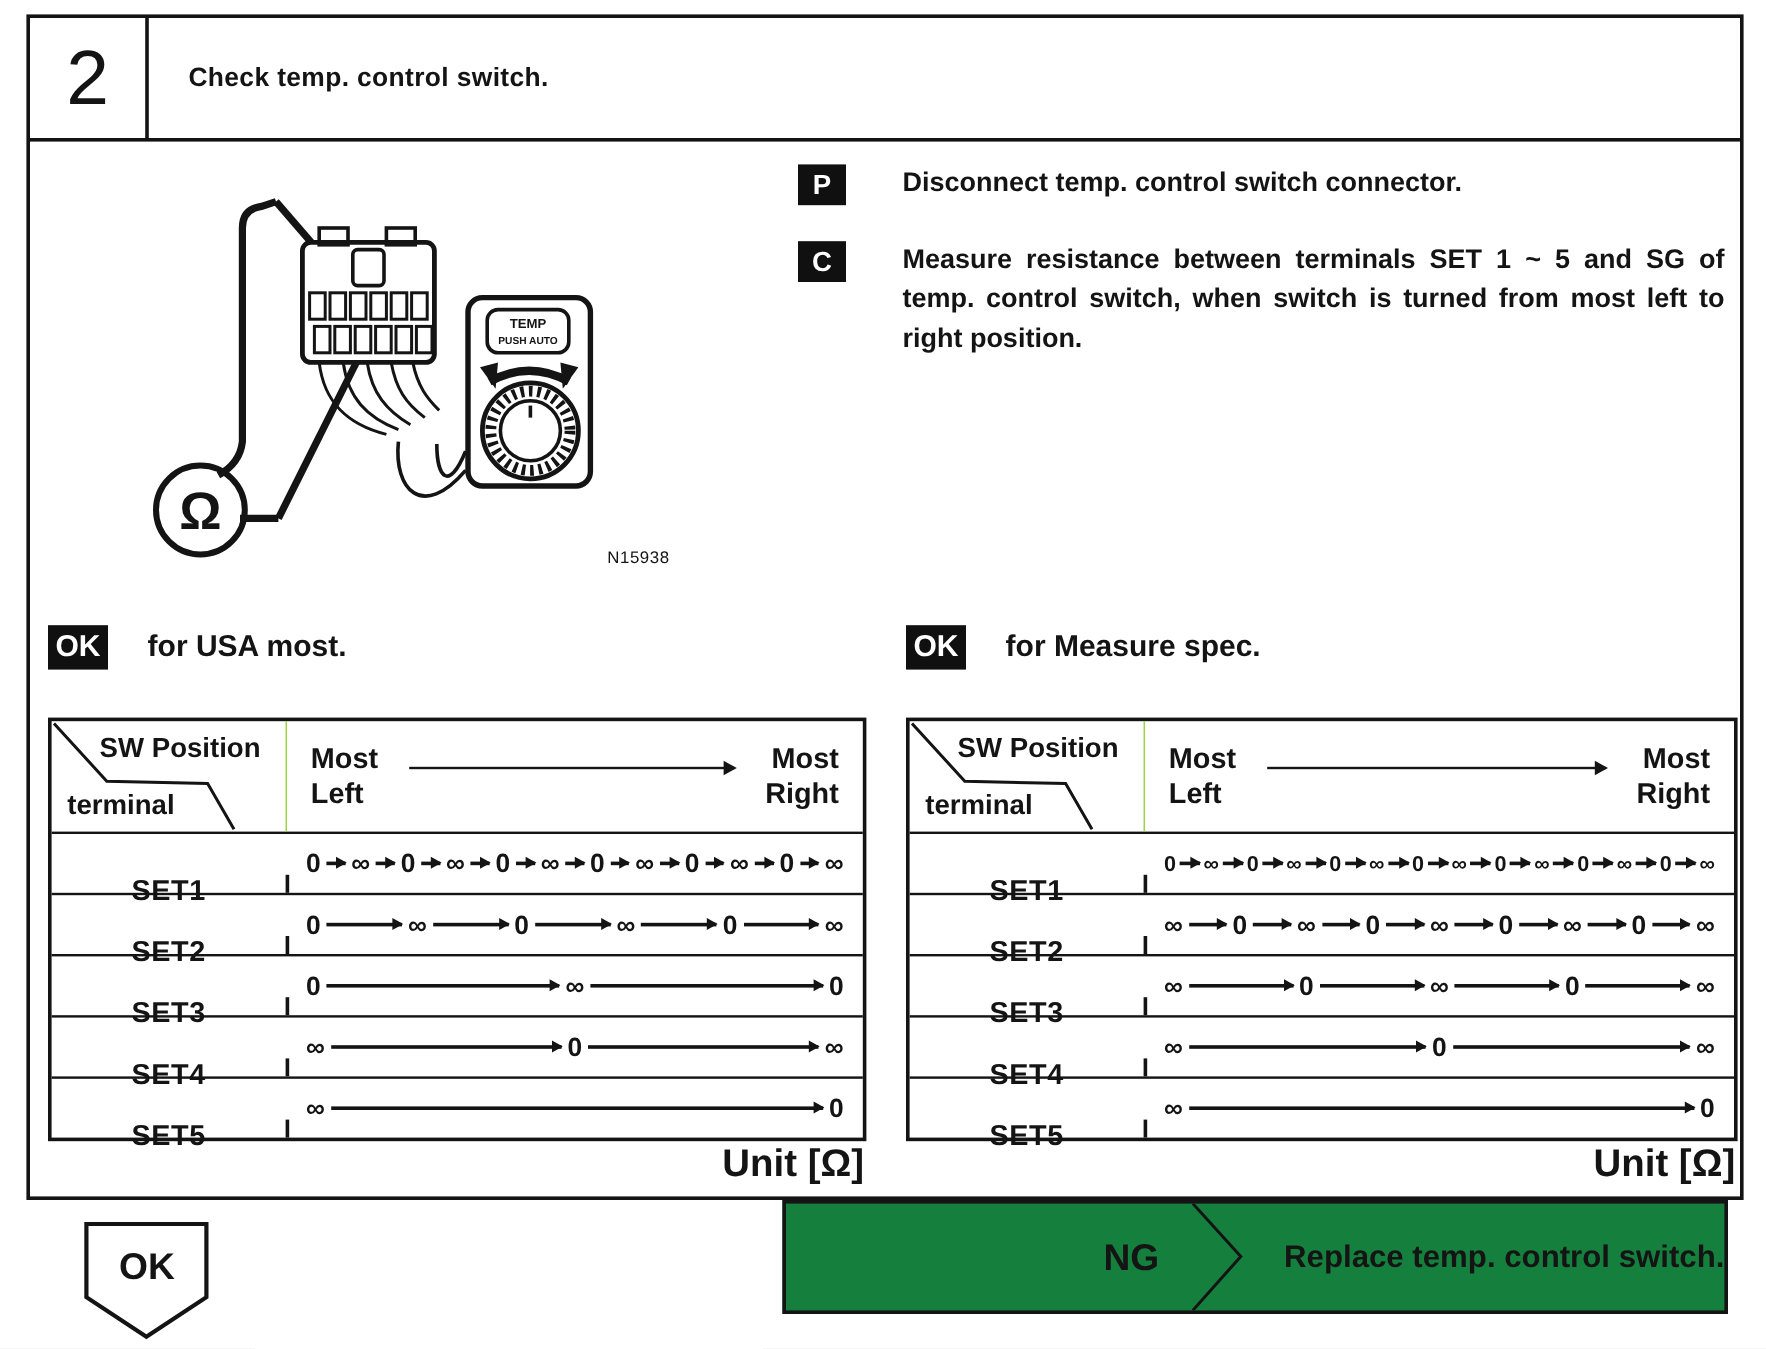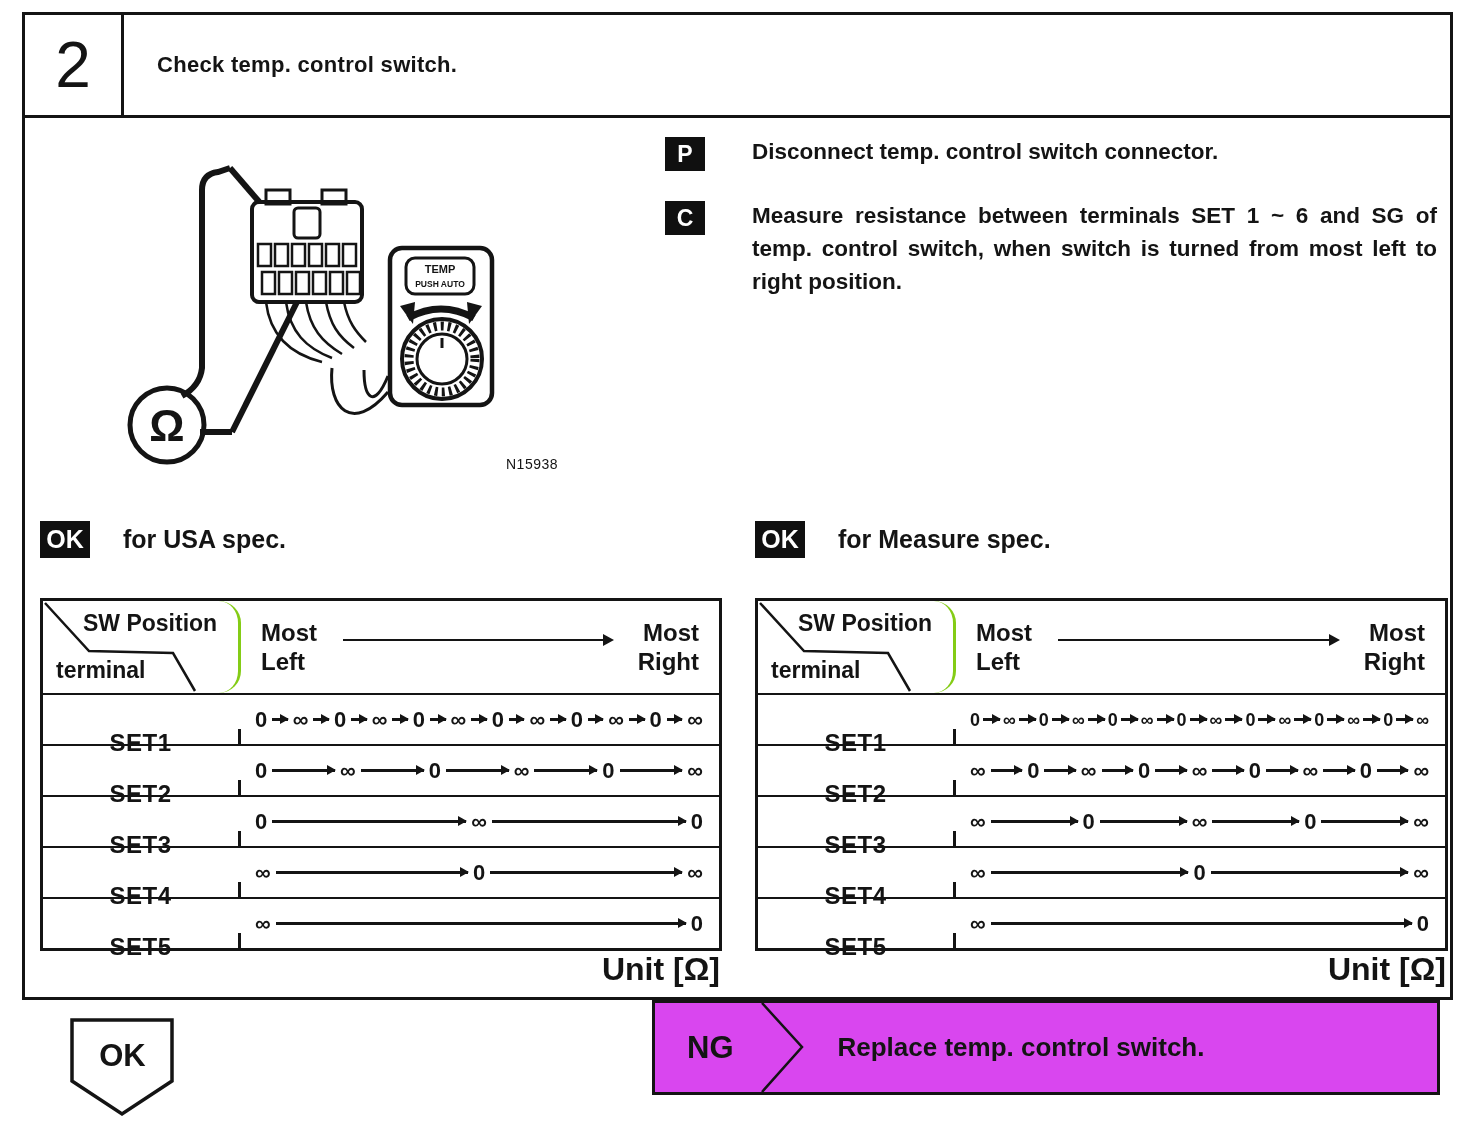--- a/index.html
+++ b/index.html
@@ -30,21 +30,21 @@
   .table-group{position:absolute;top:505px;}
   .group-usa{left:15px;width:682px;}
   .group-canada{left:730px;width:693px;}
   .spec-row{display:flex;align-items:center;gap:33px;height:38px;}
   .ok-badge{width:50px;height:37px;background:#101010;color:#fff;display:grid;place-items:center;
             font-size:25px;font-weight:700;}
   .spec-label{font-size:25px;font-weight:700;}
 
   .spec-table{border:3px solid #141414;margin-top:40px;}
   .tbl-header{display:flex;height:92px;}
-  .hdr-corner{position:relative;width:195px;flex:0 0 195px;border-right:3px solid #84cc16;border-radius:22px;}
+  .hdr-corner{position:relative;width:195px;flex:0 0 195px;border-right:1px solid #84cc16;}
   .hdr-corner svg{position:absolute;inset:0;width:100%;height:100%;}
   .corner-top{position:absolute;top:9px;left:40px;font-size:23px;font-weight:700;}
   .corner-bottom{position:absolute;bottom:9px;left:13px;font-size:23px;font-weight:700;}
   .hdr-range{flex:1;display:flex;align-items:center;padding:0 20px;font-size:24px;font-weight:700;line-height:29px;}
   .range-right{text-align:right;}
   .range-arrow{flex:1;height:2.5px;background:#141414;position:relative;margin:0 26px;transform:translateY(-7px);}
   .range-arrow::after{content:"";position:absolute;right:-2px;top:-5px;width:0;height:0;
      border-left:11px solid #141414;border-top:6px solid transparent;border-bottom:6px solid transparent;}
 
   .tbl-row{display:flex;height:49px;border-top:2.5px solid #141414;}
@@ -58,21 +58,21 @@
   .cell-seq.dense{font-size:18px;}
   .cell-seq.dense .seq-arrow{margin:0 3px;min-width:7px;}
 
   .unit-label{text-align:right;font-size:32px;font-weight:700;padding-right:2px;}
 
   
   .ok-flag{position:absolute;left:70px;top:1018px;width:105px;height:100px;}
   .ok-flag svg{position:absolute;inset:0;}
   .ok-flag-label{position:absolute;left:0;top:20px;width:100%;text-align:center;font-size:31px;font-weight:700;}
   .ng-box{position:absolute;left:652px;top:1000px;width:782px;height:89px;border:3px solid #141414;
-          background:#d946ef;display:flex;align-items:center;}
+          background:#15803d;display:flex;align-items:center;justify-content:flex-end;}
   .ng-label{font-size:31px;font-weight:700;margin-left:32px;}
   .ng-chevron{margin-left:26px;height:89px;width:44px;}
   .ng-action{font-size:26px;font-weight:700;margin-left:34px;}
 </style>
 </head>
 <body>
 
 <div class="page">
   <div class="main-box">
 
@@ -152,28 +152,28 @@
       <span class="fig-label">N15938</span>
     </div>
 
     <div class="instructions">
       <div class="instruction">
         <div class="instr-badge">P</div>
         <div class="instr-text">Disconnect temp. control switch connector.</div>
       </div>
       <div class="instruction">
         <div class="instr-badge">C</div>
-        <div class="instr-text">Measure resistance between terminals SET 1 ~ 6 and SG of temp. control switch, when switch is turned from most left to right position.</div>
+        <div class="instr-text">Measure resistance between terminals SET 1 ~ 5 and SG of temp. control switch, when switch is turned from most left to right position.</div>
       </div>
     </div>
 
     <div class="table-group group-usa">
       <div class="spec-row">
         <div class="ok-badge">OK</div>
-        <div class="spec-label">for USA spec.</div>
+        <div class="spec-label">for USA most.</div>
       </div>
       <div class="spec-table">
         <div class="tbl-header">
           <div class="hdr-corner">
             <svg viewBox="0 0 195 92" preserveAspectRatio="none">
               <polyline points="2,2 46,50 130,52 152,90" fill="none" stroke="#141414" stroke-width="2.5"></polyline>
             </svg>
             <span class="corner-top">SW Position</span>
             <span class="corner-bottom">terminal</span>
           </div>

